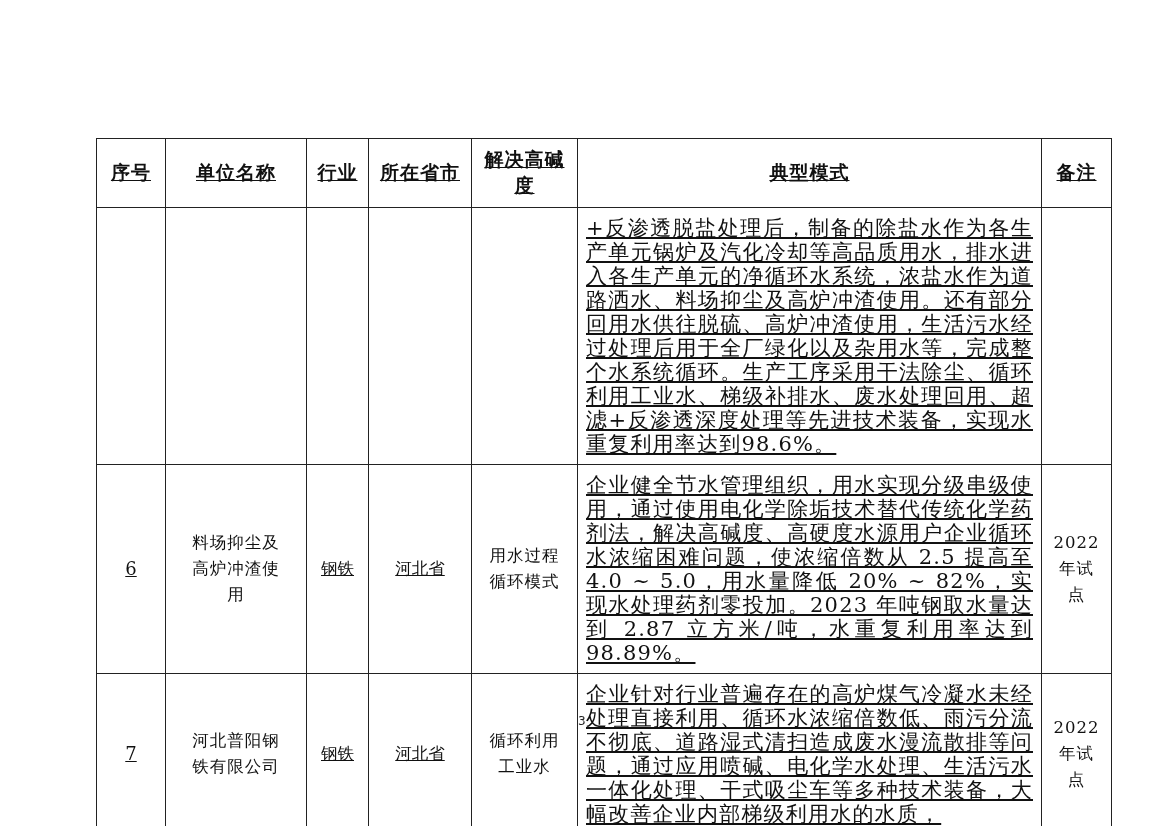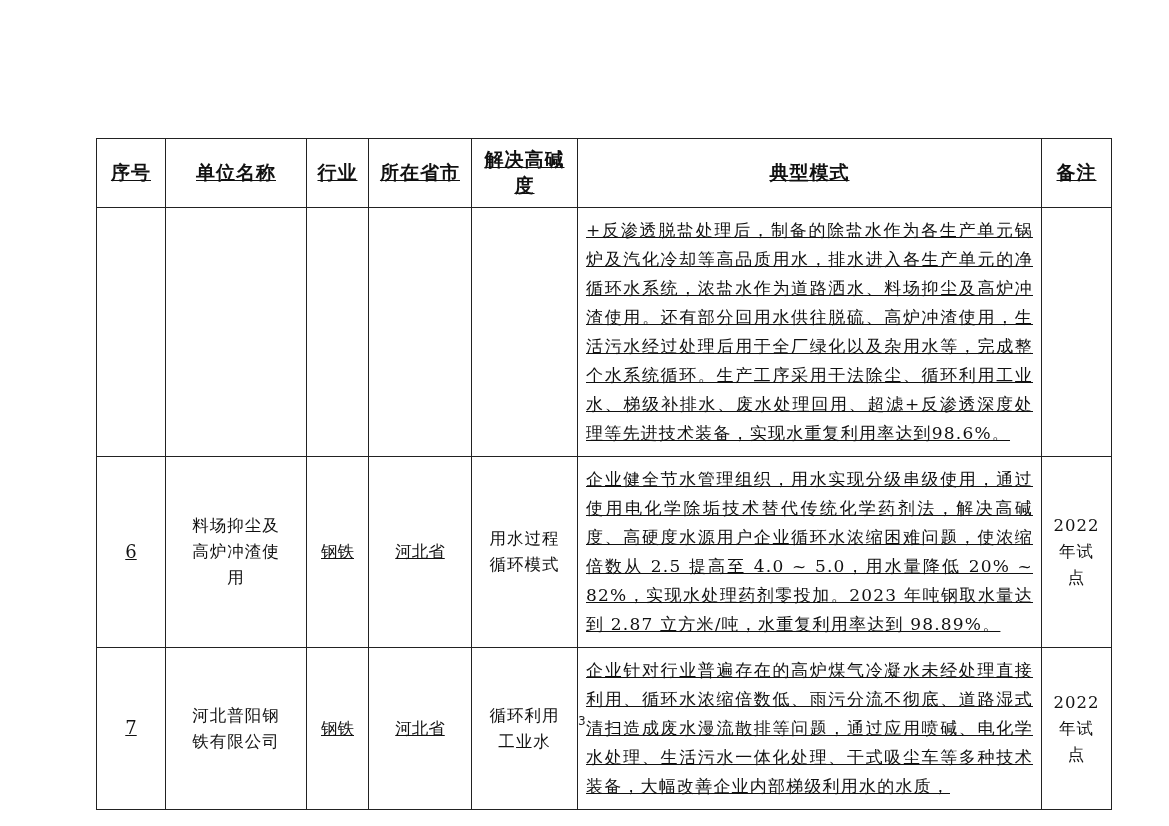--- a/index.html
+++ b/index.html
@@ -3,21 +3,21 @@
 <meta charset="utf-8">
 <style>
   html, body { margin: 0; padding: 0; background: #ffffff; }
   body { width: 1169px; height: 826px; position: relative; overflow: hidden;
          font-family: "DejaVu Serif", "Liberation Serif", serif; color: #111; }
   .page { position: absolute; left: 0; top: 0; width: 1169px; height: 826px; background: #fff; }
   table.main { position: absolute; left: 96px; top: 138px; border-collapse: collapse; table-layout: fixed; width: 1015px; }
   table.main td, table.main th { border: 1.4px solid #222; padding: 8px; vertical-align: middle; text-decoration: underline; }
   th { height: 39px; font-size: 19px; font-weight: bold; text-align: center; letter-spacing: 1px; }
   td { font-size: 16.5px; text-align: center; line-height: 26px; }
-  td.method { text-align: justify; text-align-last: left; padding: 2px 8px 2px 8px; font-size: 17px; line-height: 29px; letter-spacing: 1.2px; vertical-align: top; }
+  td.method { text-align: justify; text-align-last: left; padding: 2px 8px 2px 8px; font-size: 21px; line-height: 24px; letter-spacing: 1.2px; vertical-align: top; }
   td .cell-text { display: inline-block; width: 5em; line-height: 26px; letter-spacing: 1px; }
   .page-number { position: absolute; left: 578px; top: 714px; font-size: 12px; font-family: "DejaVu Sans", sans-serif; color: #222; }
 </style>
 </head>
 <body>
 
 <div class="page">
   <table class="main">
     <colgroup>
       <col style="width:69px">

